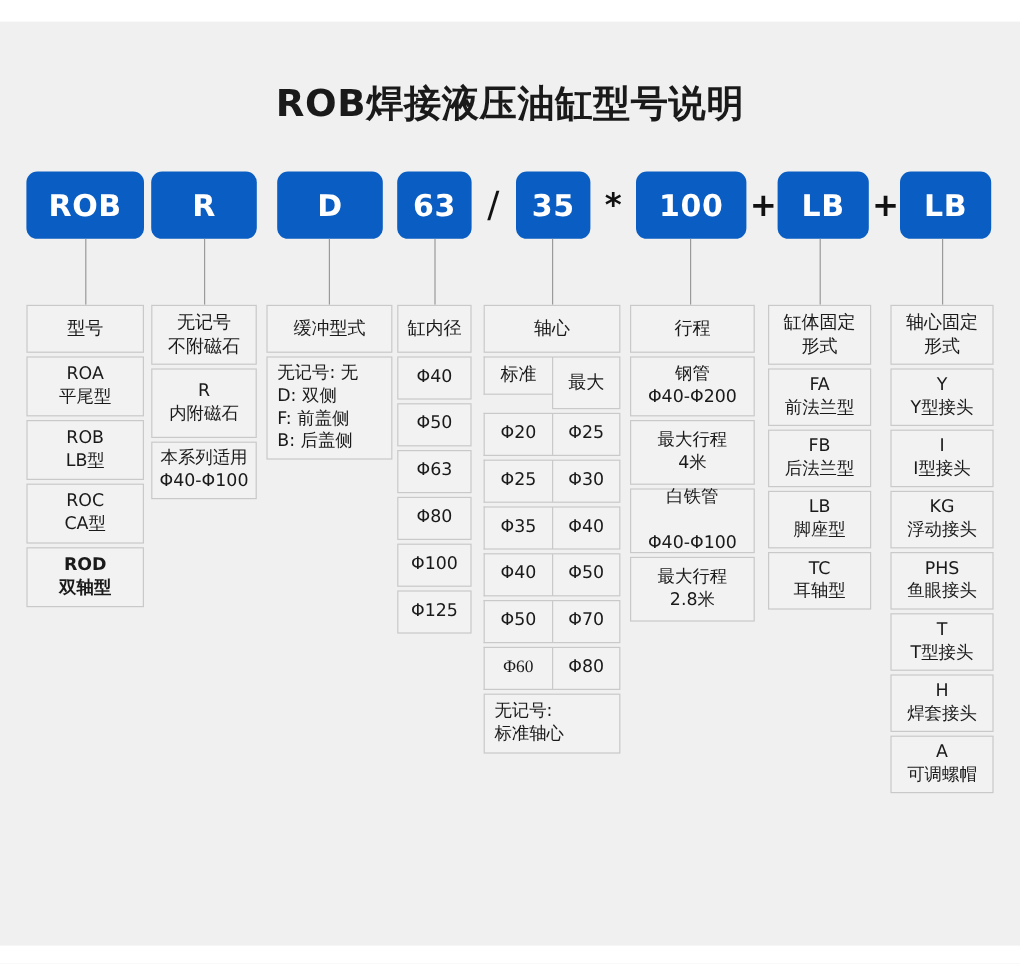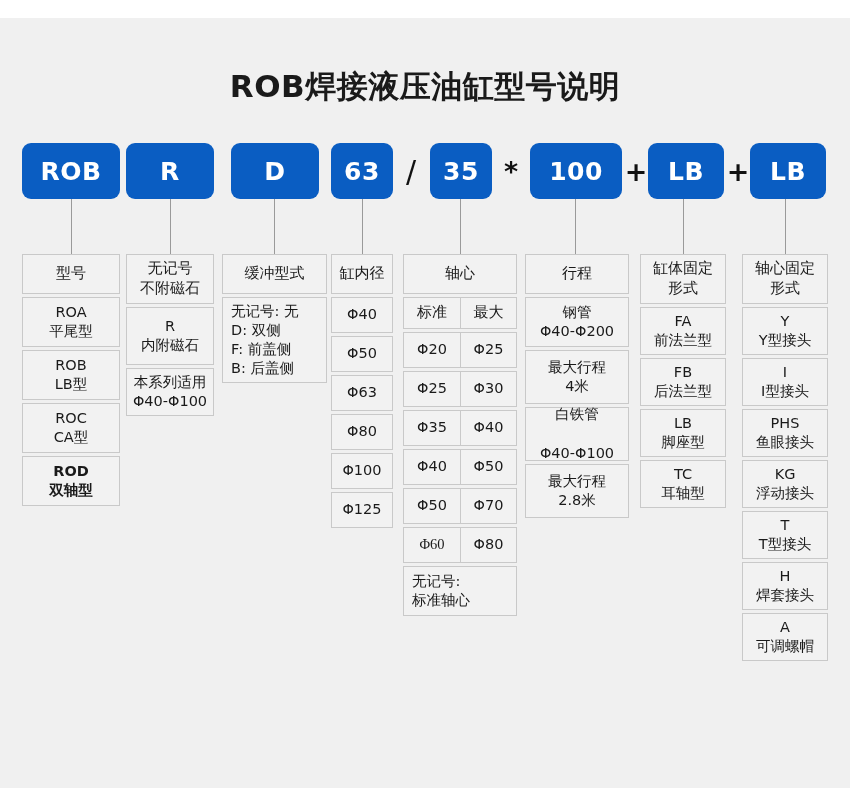--- a/index.html
+++ b/index.html
@@ -216,21 +216,21 @@
         </div>
       </div>
       <div class="column" style="left: 403px; top: 236px; width: 114px;">
         <div class="cell header" style="height: 40px;">
           <span class="ln">轴心</span>
         </div>
         <div class="split-row">
           <div class="cell header" style="height: 32px;">
             <span class="ln">标准</span>
           </div>
-          <div class="cell header" style="height: 32px;">
+          <div class="cell header" style="height: 44px;">
             <span class="ln">最大</span>
           </div>
         </div>
         <div class="split-row">
           <div class="cell" style="height: 36px;">
             <span class="ln">Φ20</span>
           </div>
           <div class="cell" style="height: 36px;">
             <span class="ln">Φ25</span>
           </div>
@@ -330,28 +330,28 @@
         </div>
         <div class="cell" style="height: 48px;">
           <span class="ln">Y</span>
           <span class="ln">Y型接头</span>
         </div>
         <div class="cell" style="height: 48px;">
           <span class="ln">I</span>
           <span class="ln">I型接头</span>
         </div>
         <div class="cell" style="height: 48px;">
+          <span class="ln">KG</span>
+          <span class="ln">浮动接头</span>
+        </div>
+        <div class="cell" style="height: 48px;">
           <span class="ln">PHS</span>
           <span class="ln">鱼眼接头</span>
         </div>
         <div class="cell" style="height: 48px;">
-          <span class="ln">KG</span>
-          <span class="ln">浮动接头</span>
-        </div>
-        <div class="cell" style="height: 48px;">
           <span class="ln">T</span>
           <span class="ln">T型接头</span>
         </div>
         <div class="cell" style="height: 48px;">
           <span class="ln">H</span>
           <span class="ln">焊套接头</span>
         </div>
         <div class="cell" style="height: 48px;">
           <span class="ln">A</span>
           <span class="ln">可调螺帽</span>

